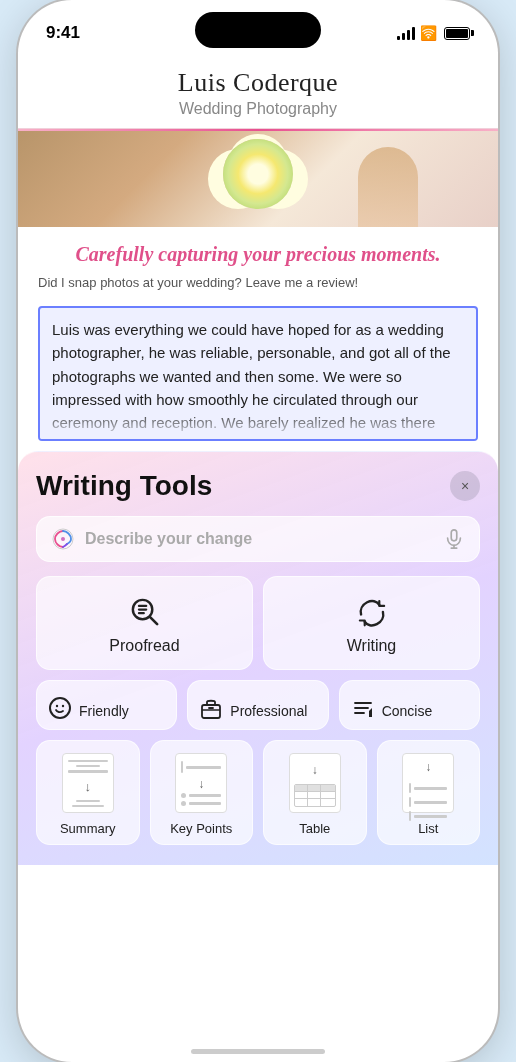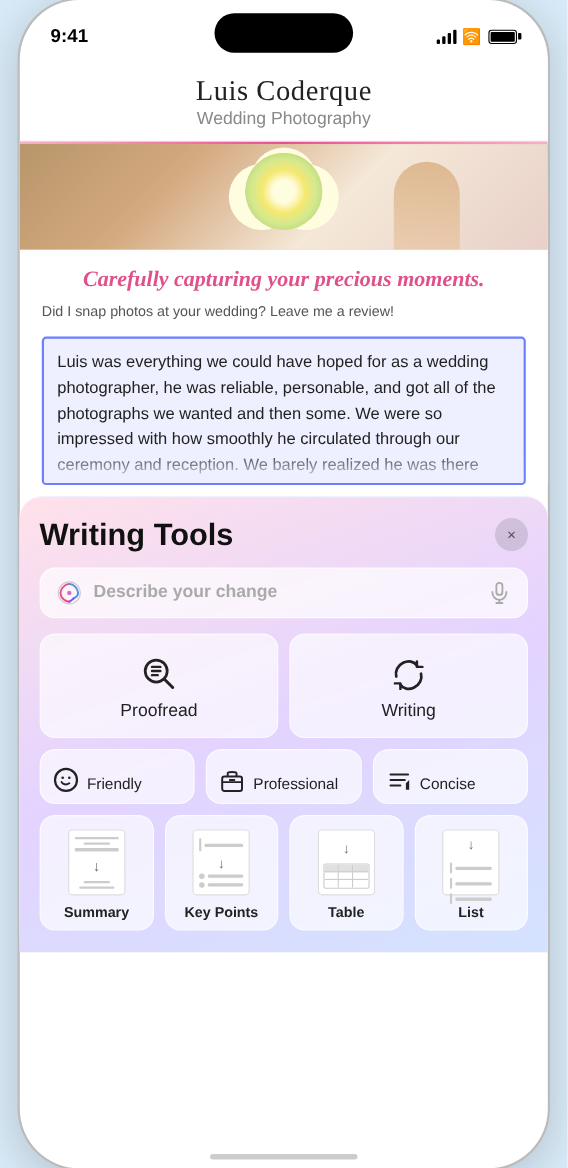--- a/index.html
+++ b/index.html
@@ -410,21 +410,21 @@
     .list-line {
       height: 3px;
       flex: 1;
       background: #ccc;
       border-radius: 1px;
     }
 
     .tool-card .label {
       font-size: 13px;
       color: #222;
-      font-weight: 700;
+      font-weight: 400;
     }
 
     
     .home-indicator {
       position: absolute;
       bottom: 8px;
       left: 50%;
       transform: translateX(-50%);
       width: 134px;
       height: 5px;

